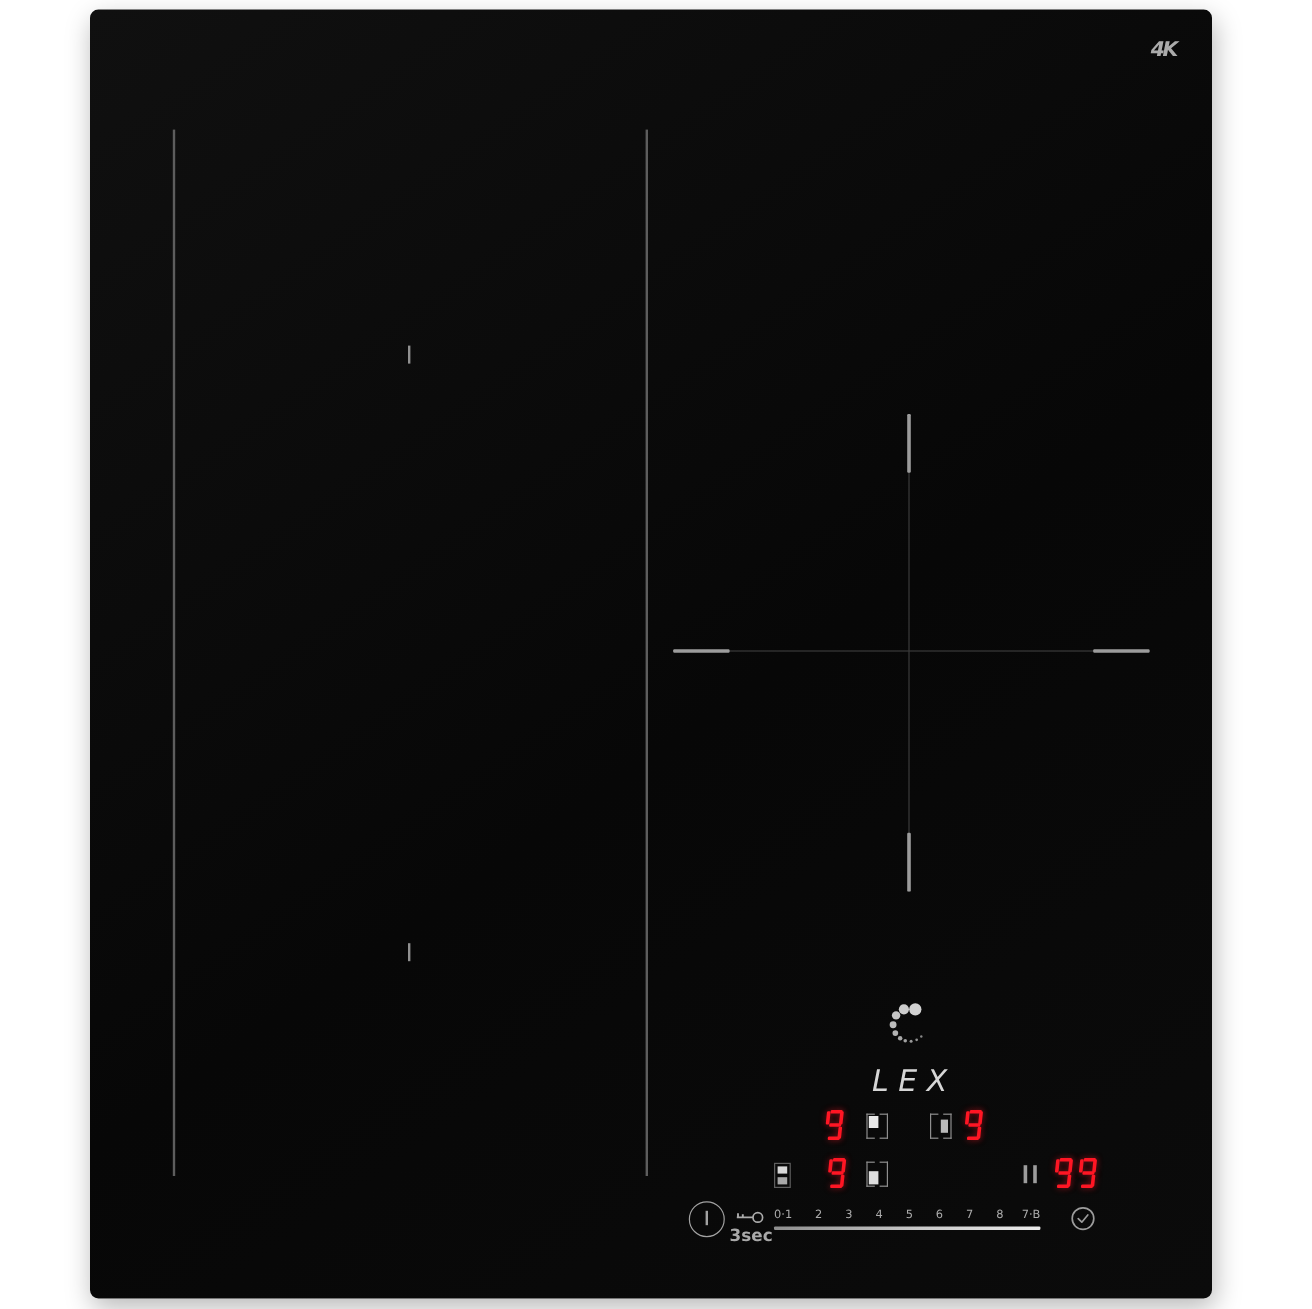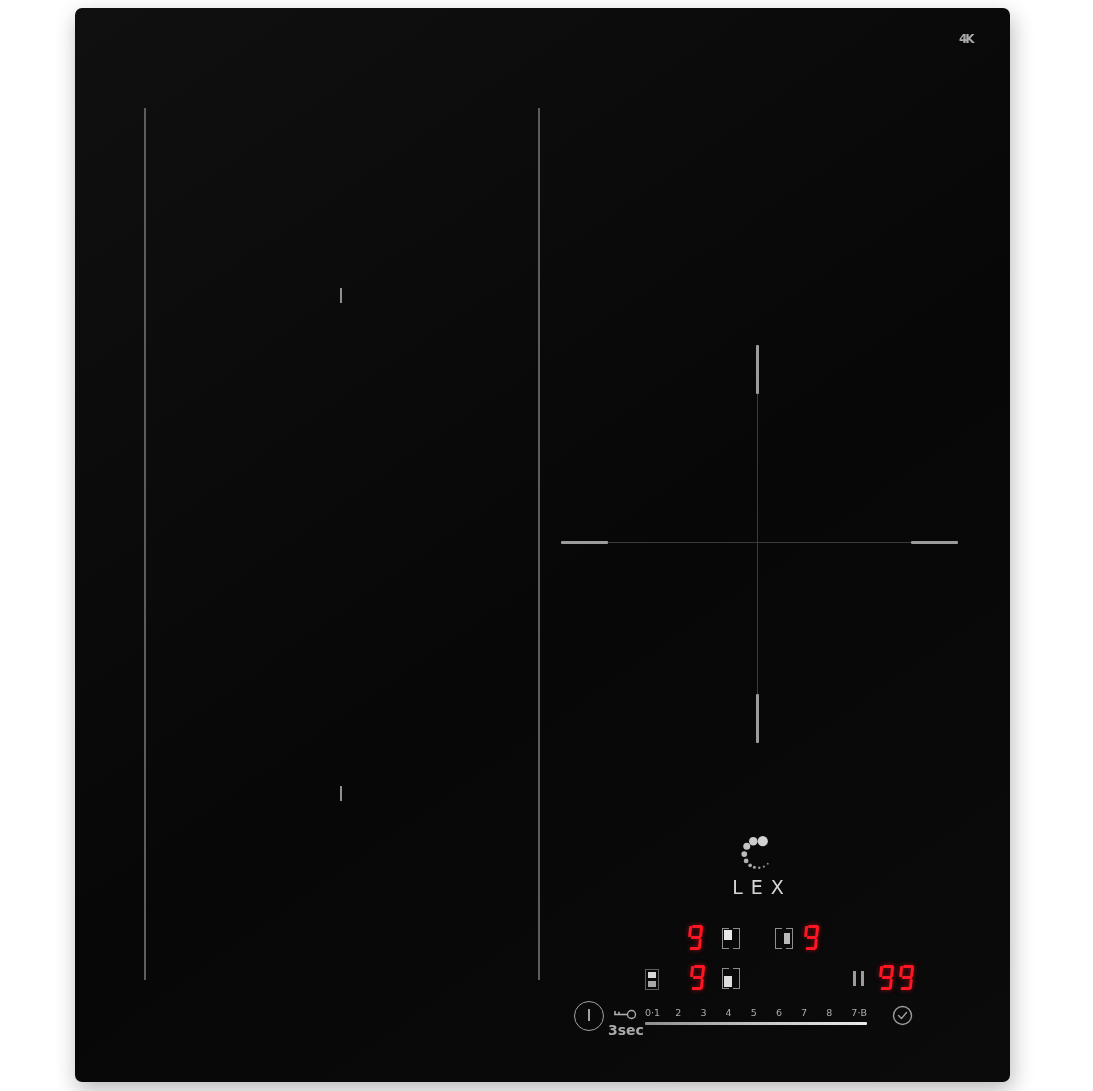--- a/index.html
+++ b/index.html
@@ -5,21 +5,21 @@
   html,body{margin:0;padding:0;background:#ffffff;width:1093px;height:1091px;
     font-family:"DejaVu Sans","Liberation Sans",sans-serif;}
   .stage{position:relative;width:1093px;height:1091px;background:#fff;overflow:hidden;}
 
   
   .cooktop{position:absolute;left:75px;top:8px;width:935px;height:1074px;
     background:linear-gradient(145deg,#101010 0%,#070707 55%,#0b0b0b 100%);
     border-radius:7px;box-shadow:2px 8px 22px rgba(0,0,0,.28);}
 
   .corner-mark{position:absolute;left:884px;top:24px;color:#c8c8c8;
-    font-size:12px;font-weight:bold;letter-spacing:-2px;opacity:.85;}
+    font-size:17px;font-style:italic;font-weight:bold;letter-spacing:-2px;opacity:.85;}
 
   
   .vline{position:absolute;width:2px;background:#5d5d5d;}
   .vline.l1{left:69px;top:100px;height:872px;}
   .vline.l2{left:463px;top:100px;height:872px;}
   .tick{position:absolute;width:2px;height:15px;background:#909090;}
   .tick.t1{left:265px;top:280px;}
   .tick.t2{left:265px;top:778px;}
 
   
@@ -27,22 +27,22 @@
   .cross-h-thin{position:absolute;left:486px;top:534px;width:397px;height:1px;background:#3a3a3a;}
   .cross-seg{position:absolute;background:#9c9c9c;border-radius:1px;}
   .cs-top{left:681px;top:337px;width:3px;height:49px;}
   .cs-bottom{left:681px;top:686px;width:3px;height:49px;}
   .cs-left{left:486px;top:533px;width:47px;height:3px;}
   .cs-right{left:836px;top:533px;width:47px;height:3px;}
 
   
   .lex-logo{position:absolute;left:633px;top:826px;width:100px;text-align:center;}
   .lex-dots{display:block;margin:0 auto;}
-  .lex-text{display:block;margin-top:2px;color:#d6d6d6;font-size:19px;
-    letter-spacing:8px;padding-left:8px;font-weight:400;}
+  .lex-text{display:block;margin-top:12px;color:#d6d6d6;font-size:25px;
+    letter-spacing:8px;padding-left:8px;font-weight:400;font-style:italic;}
 
   
   .sevenseg{position:absolute;display:flex;}
   .seg-digit{position:relative;width:14px;height:25px;margin:0 3px;transform:skewX(-6deg);}
   .seg{position:absolute;background:#ff1624;box-shadow:0 0 5px rgba(255,25,40,.55);border-radius:1px;}
   .seg.a{left:3px;right:1px;top:0;height:3px;}
   .seg.b{right:0;top:1px;width:3px;height:10.5px;}
   .seg.c{right:0;bottom:1px;width:3px;height:10.5px;}
   .seg.d{left:3px;right:1px;bottom:0;height:3px;}
   .seg.f{left:0;top:1px;width:3px;height:10.5px;}
@@ -82,21 +82,21 @@
   .power-btn i{position:absolute;left:50%;top:7px;width:2px;height:12px;
     margin-left:-1px;background:#a2a2a2;}
 
   .lock-key{position:absolute;left:533px;top:1000px;width:32px;text-align:center;}
   .lock-key svg{display:block;margin:0 auto;}
   .lock-label{display:block;margin-top:1px;color:#a9a9a9;font-size:14px;font-weight:bold;}
 
   .slider{position:absolute;left:570px;top:999px;width:222px;}
   .slider-labels{display:flex;justify-content:space-between;color:#ababab;
     font-size:9.5px;line-height:12px;}
-  .slider-labels span{min-width:10px;text-align:left;}
+  .slider-labels span{min-width:10px;text-align:right;}
   .slider-bar{margin-top:3px;height:2.5px;border-radius:1px;
     background:linear-gradient(90deg,#8e8e8e 0%,#c9c9c9 55%,#ececec 100%);}
 
   .timer-btn{position:absolute;left:814px;top:994px;width:27px;height:27px;}
 </style>
 </head>
 <body>
 
 <div class="stage">
   <div class="cooktop">

